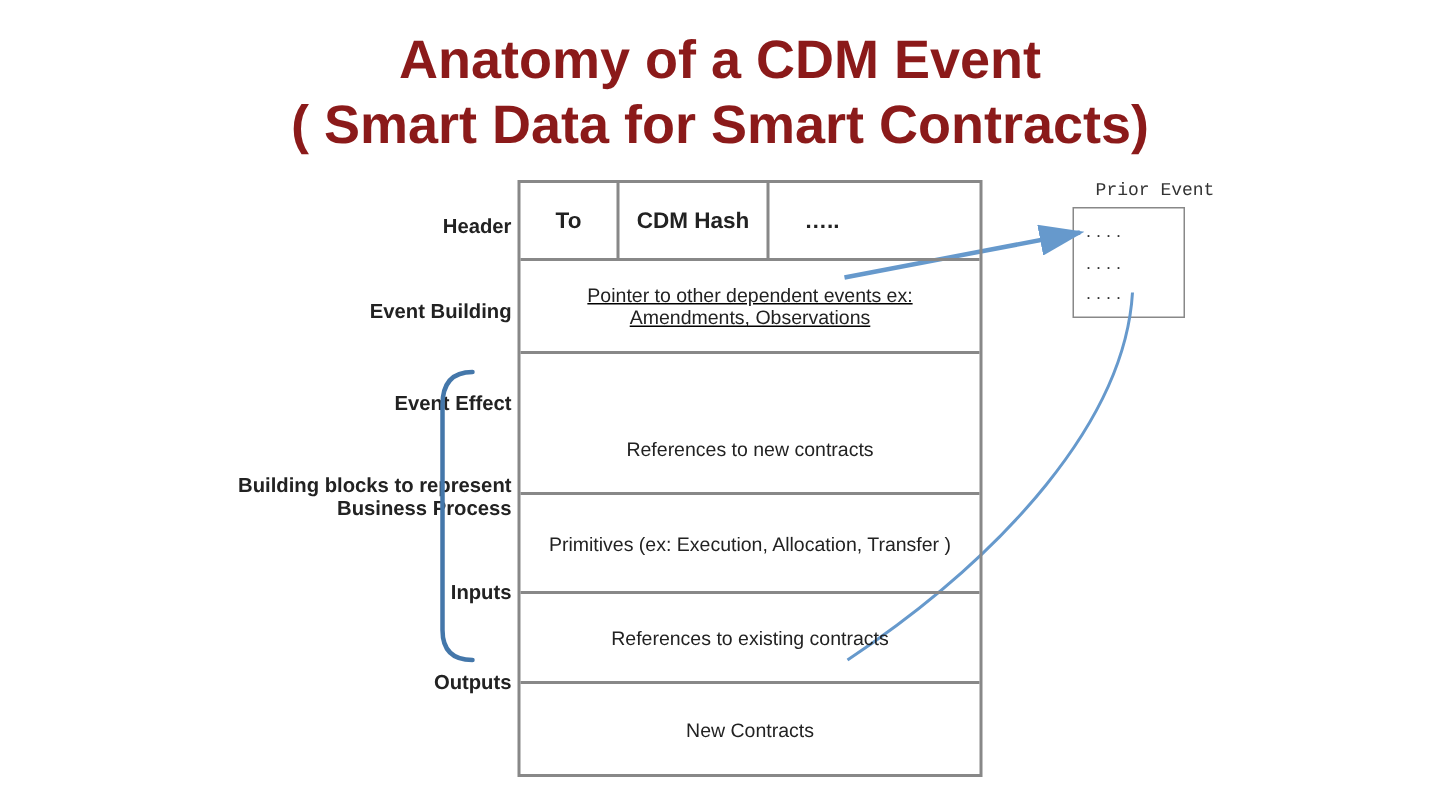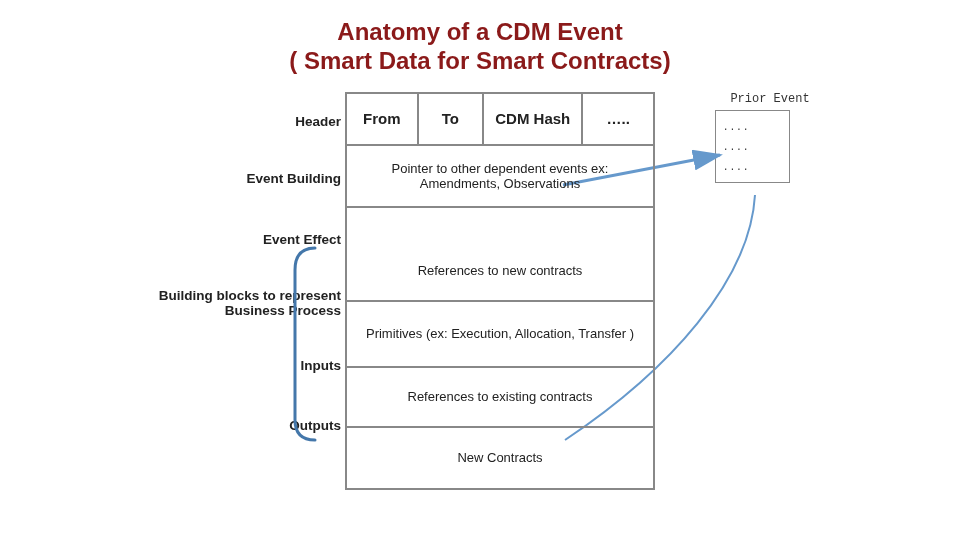--- a/index.html
+++ b/index.html
@@ -18,21 +18,21 @@
       background: white;
     }
 
     .title-area {
       text-align: center;
       padding-top: 18px;
       margin-bottom: 16px;
     }
 
     .title-text {
-      font-size: 24px;
+      font-size: 36px;
       font-weight: bold;
       color: #8B1A1A;
       line-height: 1.2;
     }
 
     
     .labels-col {
       display: flex;
       flex-direction: column;
       margin-right: 0;
@@ -95,21 +95,21 @@
     .header-dots { width: 70px; border-right: none; }
 
     .cell-content {
       padding: 8px 10px;
       font-size: 13px;
       color: #222;
       text-align: center;
       width: 100%;
     }
 
-    .lineage-row { height: 62px; }
+    .lineage-row { height: 62px; text-decoration: underline; }
     .effect-row { height: 60px; margin-top: 34px; }
     .building-row { height: 66px; }
     .inputs-row { height: 60px; }
     .outputs-row { height: 60px; }
 
     .prior-event-label {
       font-size: 12px;
       color: #333;
       margin-bottom: 4px;
       text-align: center;
@@ -169,23 +169,20 @@
         <span>Inputs</span>
       </div>
       <div class="label-outputs label-item">
         <span>Outputs</span>
       </div>
     </div>
 
     <div class="center-table" style="position:relative; z-index:2;">
 
       <div class="table-row header-row" style="border-bottom:2px solid #888;">
-        <div class="header-cell header-from">
-          <span>From</span>
-        </div>
         <div class="header-cell header-to">
           <span>To</span>
         </div>
         <div class="header-cell header-cdm">
           <span>CDM Hash</span>
         </div>
         <div class="header-cell header-dots">
           <span>…..</span>
         </div>
       </div>

